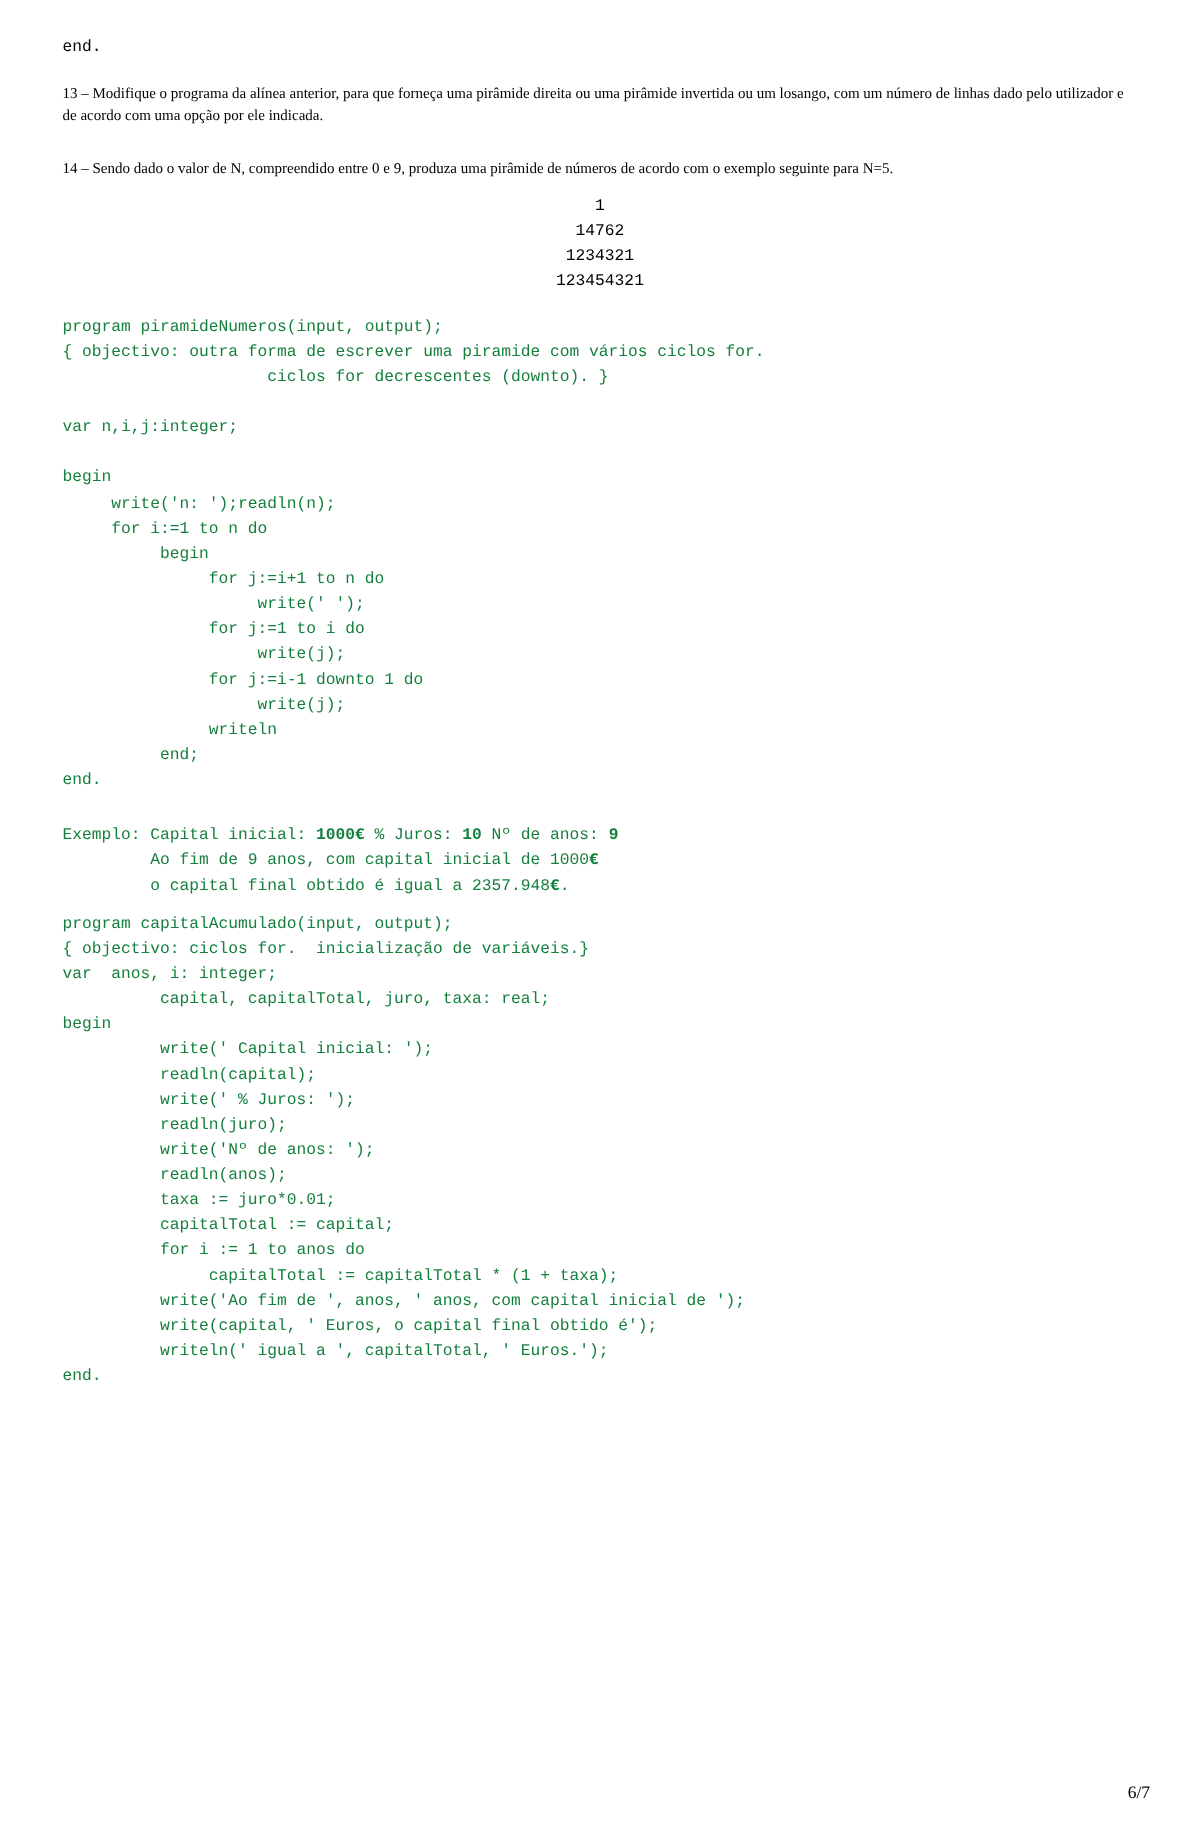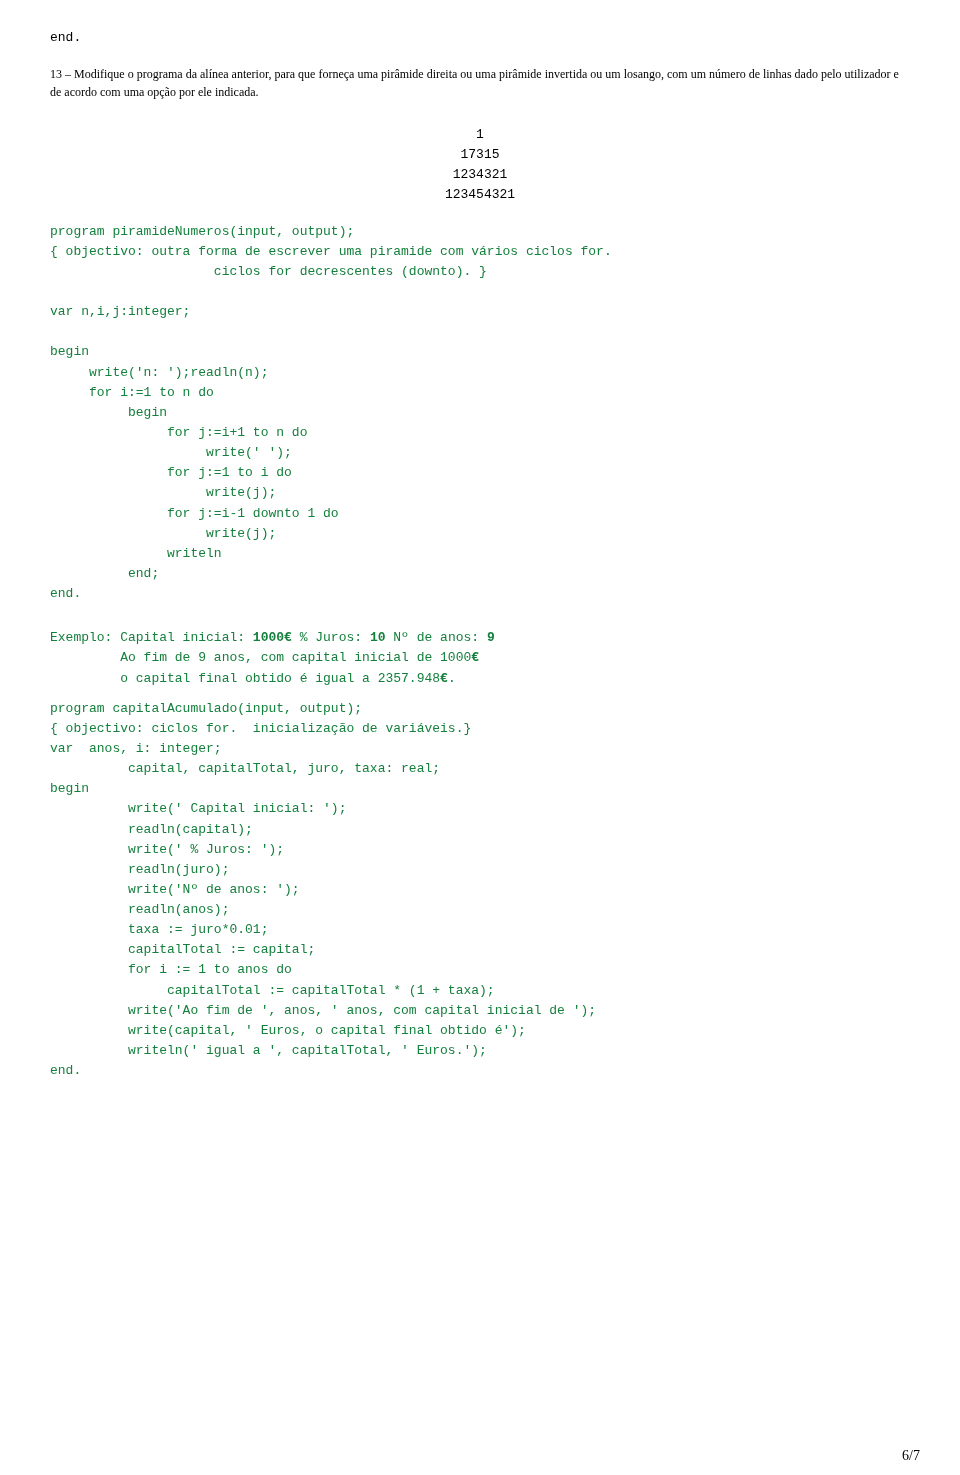--- a/index.html
+++ b/index.html
@@ -44,21 +44,21 @@
     .pyramid-display {
       font-family: 'Courier New', Courier, monospace;
       font-size: 13px;
       line-height: 1.55;
       text-align: center;
       margin: 10px 0 16px 0;
     }
 
     .page-number {
       position: fixed;
-      bottom: 11px;
+      bottom: 32px;
       right: 40px;
       font-size: 14px;
       color: #000;
     }
 
     .end-line {
       font-family: 'Courier New', Courier, monospace;
       font-size: 13px;
       margin-bottom: 20px;
     }
@@ -75,24 +75,28 @@
   <div class="end-line">end.</div>
 
   <div class="section">
     <p class="section-text">
       <span>13 –</span>
       <span> Modifique o programa da alínea anterior, para que forneça uma pirâmide direita ou uma pirâmide invertida ou um losango, com um número de linhas dado pelo utilizador e de acordo com uma opção por ele indicada.</span>
     </p>
   </div>
 
   <div class="section">
+    <p class="section-text">
+      <span>14 –</span>
+      <span> Sendo dado o valor de N, compreendido entre 0 e 9, produza uma pirâmide de números de acordo com o exemplo seguinte para N=5.</span>
+    </p>
 
     <div class="pyramid-display">
       <div>1</div>
-      <div>17315</div>
+      <div>14762</div>
       <div>1234321</div>
       <div>123454321</div>
     </div>
 
     <div class="code-block">program piramideNumeros(input, output);
 { objectivo: outra forma de escrever uma piramide com vários ciclos for.
                      ciclos for decrescentes (downto). }
 
 var n,i,j:integer;
 

